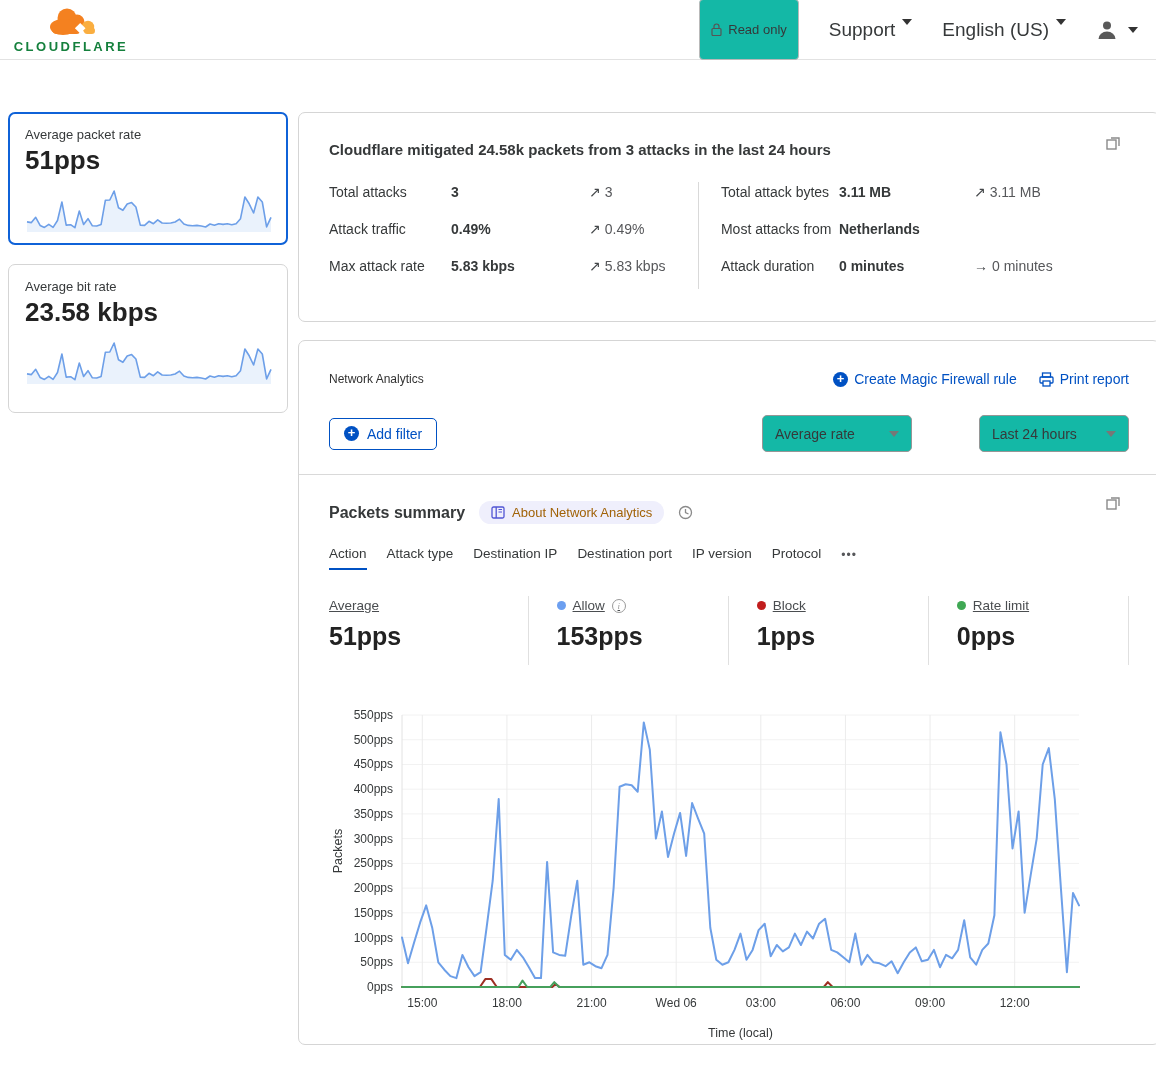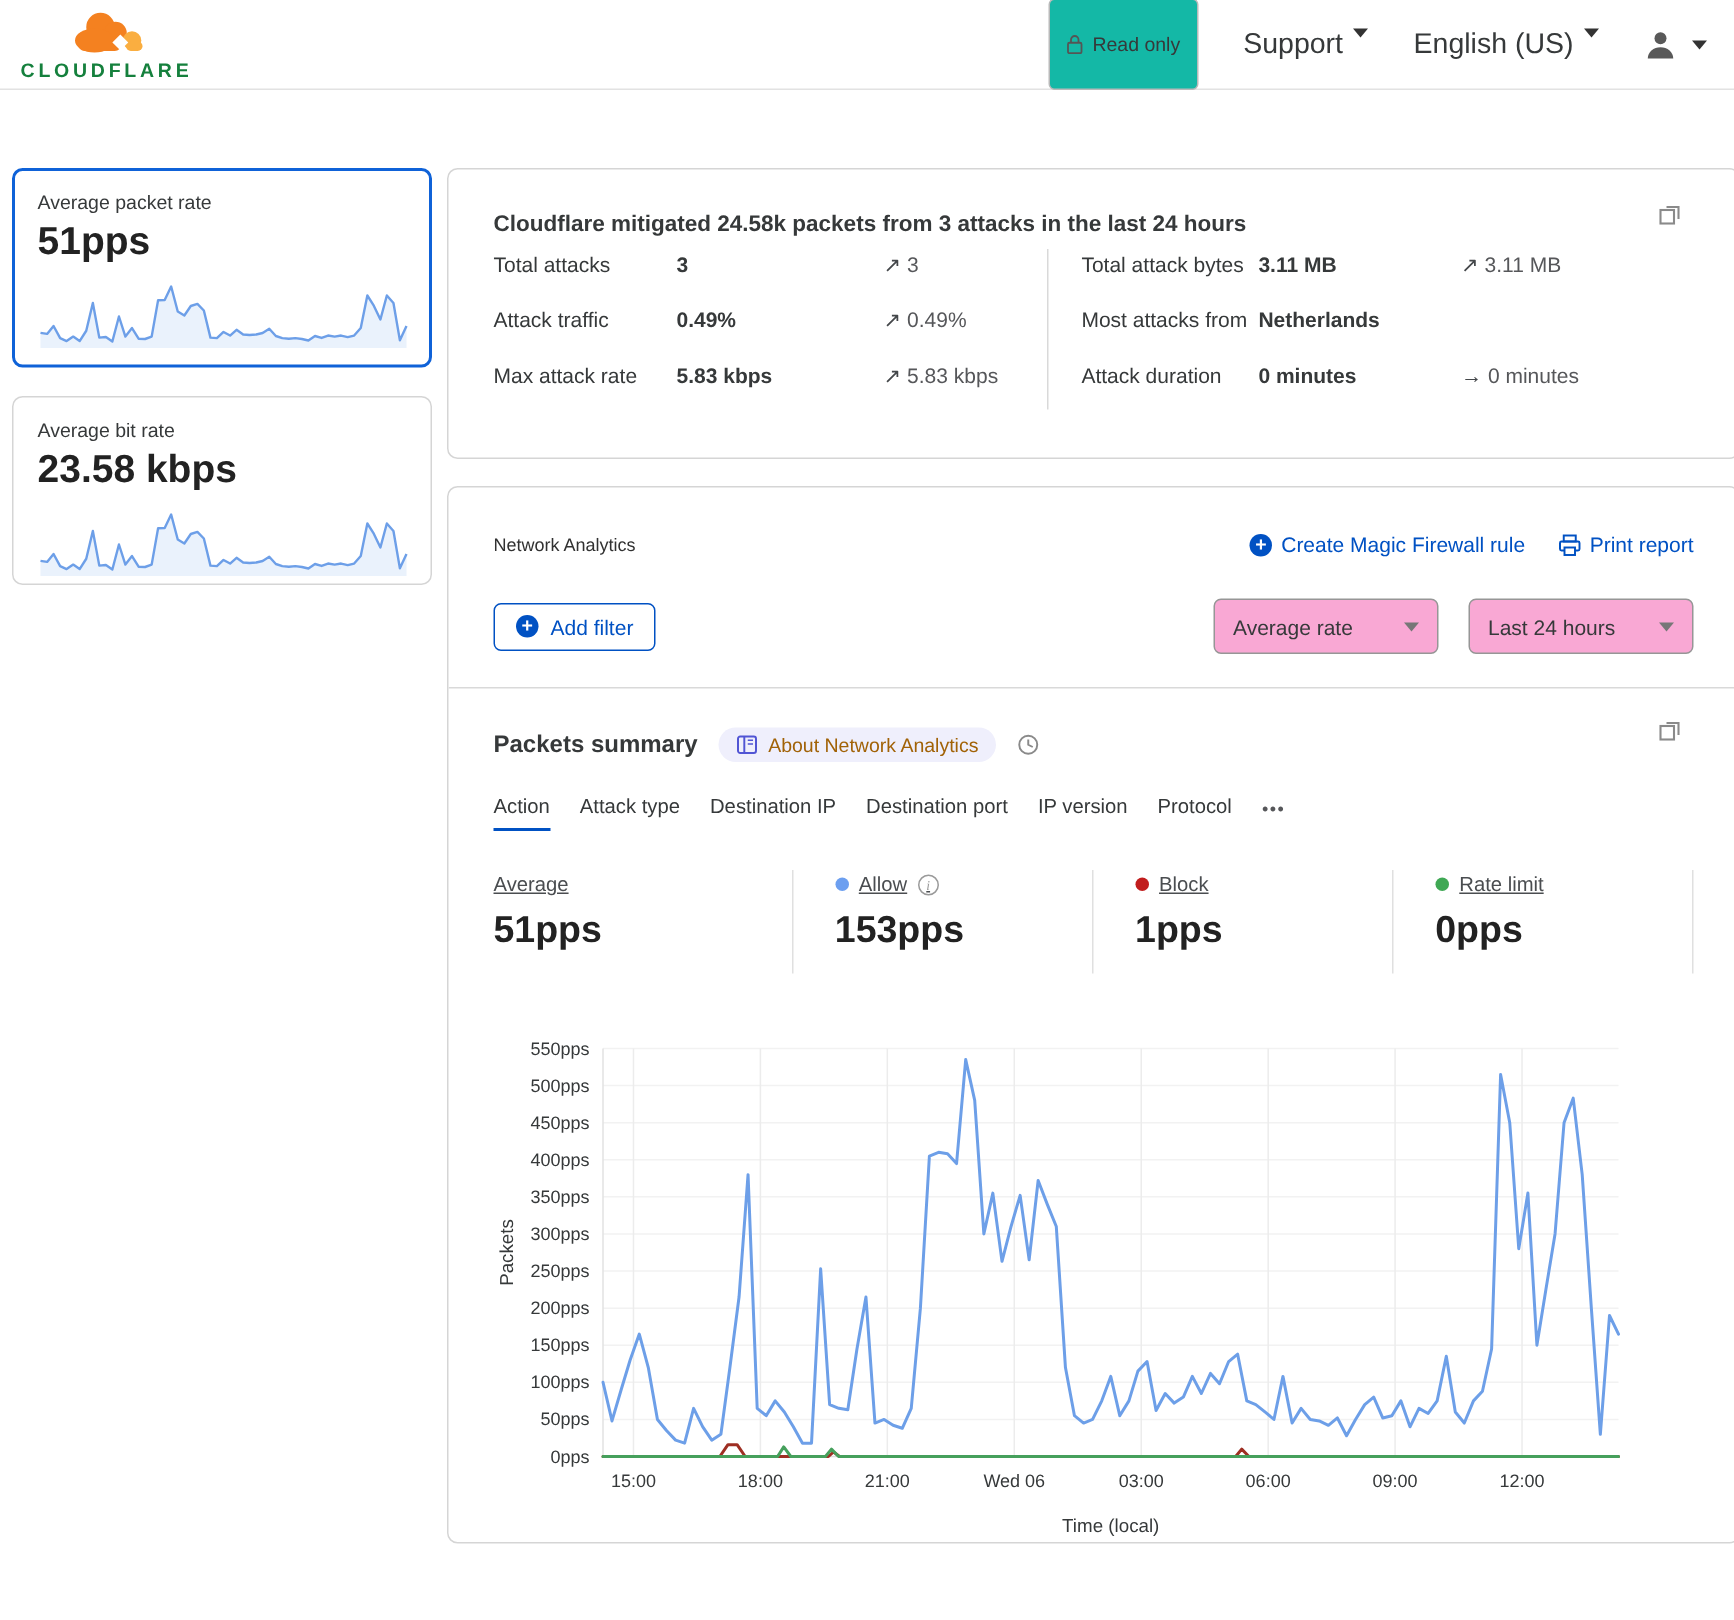--- a/index.html
+++ b/index.html
@@ -21,30 +21,30 @@
            border-top: 6px solid #333; display: inline-block; }
   .caret.gray { border-top-color: #777; }
   .user-menu { display: flex; align-items: center; gap: 10px; cursor: pointer; }
 
   
   .content { display: flex; padding: 0; }
   .left-col { width: 298px; padding: 52px 10px 0 8px; flex-shrink: 0; }
   .right-col { flex: 1; padding-top: 52px; }
 
   
-  .rate-card { border: 1px solid #d5d5d5; border-radius: 7px; padding: 14px 16px 3px 16px;
+  .rate-card { border: 1px solid #d5d5d5; border-radius: 7px; padding: 14px 16px 26px 16px;
                margin-bottom: 19px; background: #fff; cursor: pointer; }
   .rate-card.selected { border: 2px solid #0f62d8; padding: 13px 15px 9px 15px; }
   .rate-label { font-size: 13px; color: #36393a; }
   .rate-value { font-size: 26px; font-weight: 600; color: #222; margin: 3px 0 6px 0; }
 
   
   .card { border: 1px solid #d5d5d5; border-radius: 7px; background: #fff; width: 862px; }
   .summary-card { padding: 28px 30px 30px 30px; margin-bottom: 18px; position: relative; }
-  .summary-title { font-size: 15px; font-weight: 700; margin-bottom: 6px; }
+  .summary-title { font-size: 15px; font-weight: 700; margin-bottom: 22px; }
   .expand-btn { position: absolute; top: 22px; right: 38px; cursor: pointer; }
   .summary-grid { display: flex; }
   .summary-col { width: 378px; }
   .summary-vdivider { width: 1px; background: #d9d9d9; margin: 2px 0 2px 0; }
   .summary-col.right { padding-left: 22px; width: 440px; }
   .stat-row { display: flex; margin-bottom: 13px; line-height: 24px; }
   .stat-label { width: 122px; flex-shrink: 0; }
   .summary-col.right .stat-label { width: 118px; }
   .stat-value { width: 138px; font-weight: 700; flex-shrink: 0; }
   .summary-col.right .stat-value { width: 135px; }
@@ -58,21 +58,21 @@
   .na-title { font-size: 12px; font-weight: 500; color: #313131; }
   .na-links { display: flex; gap: 22px; align-items: center; }
   .link { color: #0051c3; font-size: 14px; display: flex; align-items: center; gap: 6px; cursor: pointer; }
   .plus-circle { width: 15px; height: 15px; border-radius: 50%; background: #0051c3; color: #fff;
                  font-size: 13px; line-height: 14px; text-align: center; font-weight: 700; flex-shrink: 0; }
   .na-filter-row { display: flex; justify-content: space-between; align-items: center; margin-top: 28px; padding-bottom: 22px; }
   .add-filter-btn { display: flex; align-items: center; gap: 8px; border: 1px solid #0051c3; color: #0051c3;
                     background: #fff; border-radius: 5px; padding: 7px 14px; font-size: 14px; cursor: pointer; }
   .dropdowns { display: flex; gap: 20px; }
   .dropdown { display: flex; align-items: center; justify-content: space-between; width: 150px; height: 37px;
-              border: 1px solid #969696; border-radius: 5px; padding: 0 12px; font-size: 14px; background: #f9a8d4; cursor: pointer; }
+              border: 1px solid #969696; border-radius: 5px; padding: 0 12px; font-size: 14px; background: #14b8a6; cursor: pointer; margin-left: 47px; }
   .hdivider { border-top: 1px solid #d9d9d9; }
 
   
   .packets { padding: 26px 30px 0 30px; position: relative; }
   .ps-header { display: flex; align-items: center; gap: 14px; }
   .ps-title { font-size: 16px; font-weight: 700; }
   .about-badge { display: flex; align-items: center; gap: 7px; background: #efeffc; color: #a16207;
                  border-radius: 12px; padding: 4px 12px; font-size: 13px; cursor: pointer; }
   .clock-icon { cursor: pointer; }
   .ps-expand { position: absolute; top: 20px; right: 38px; cursor: pointer; }

